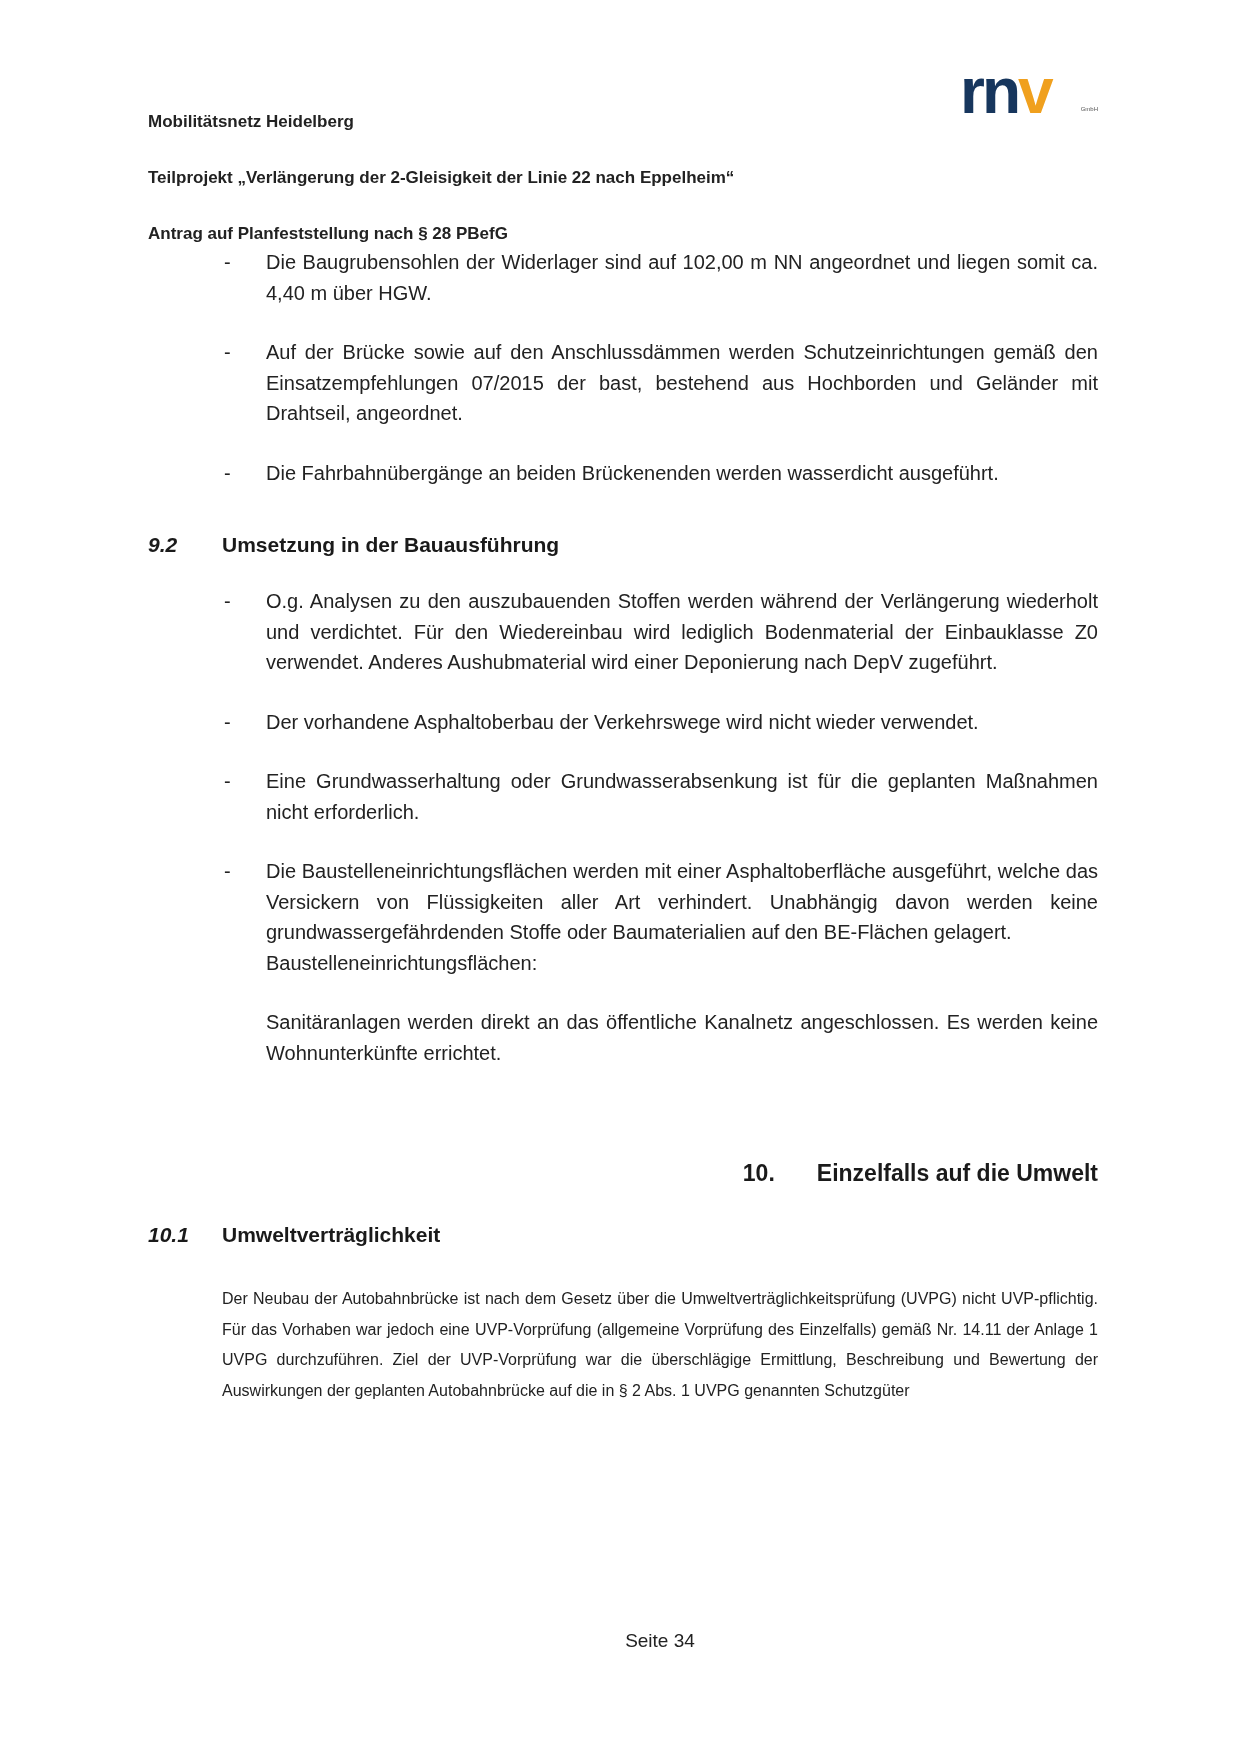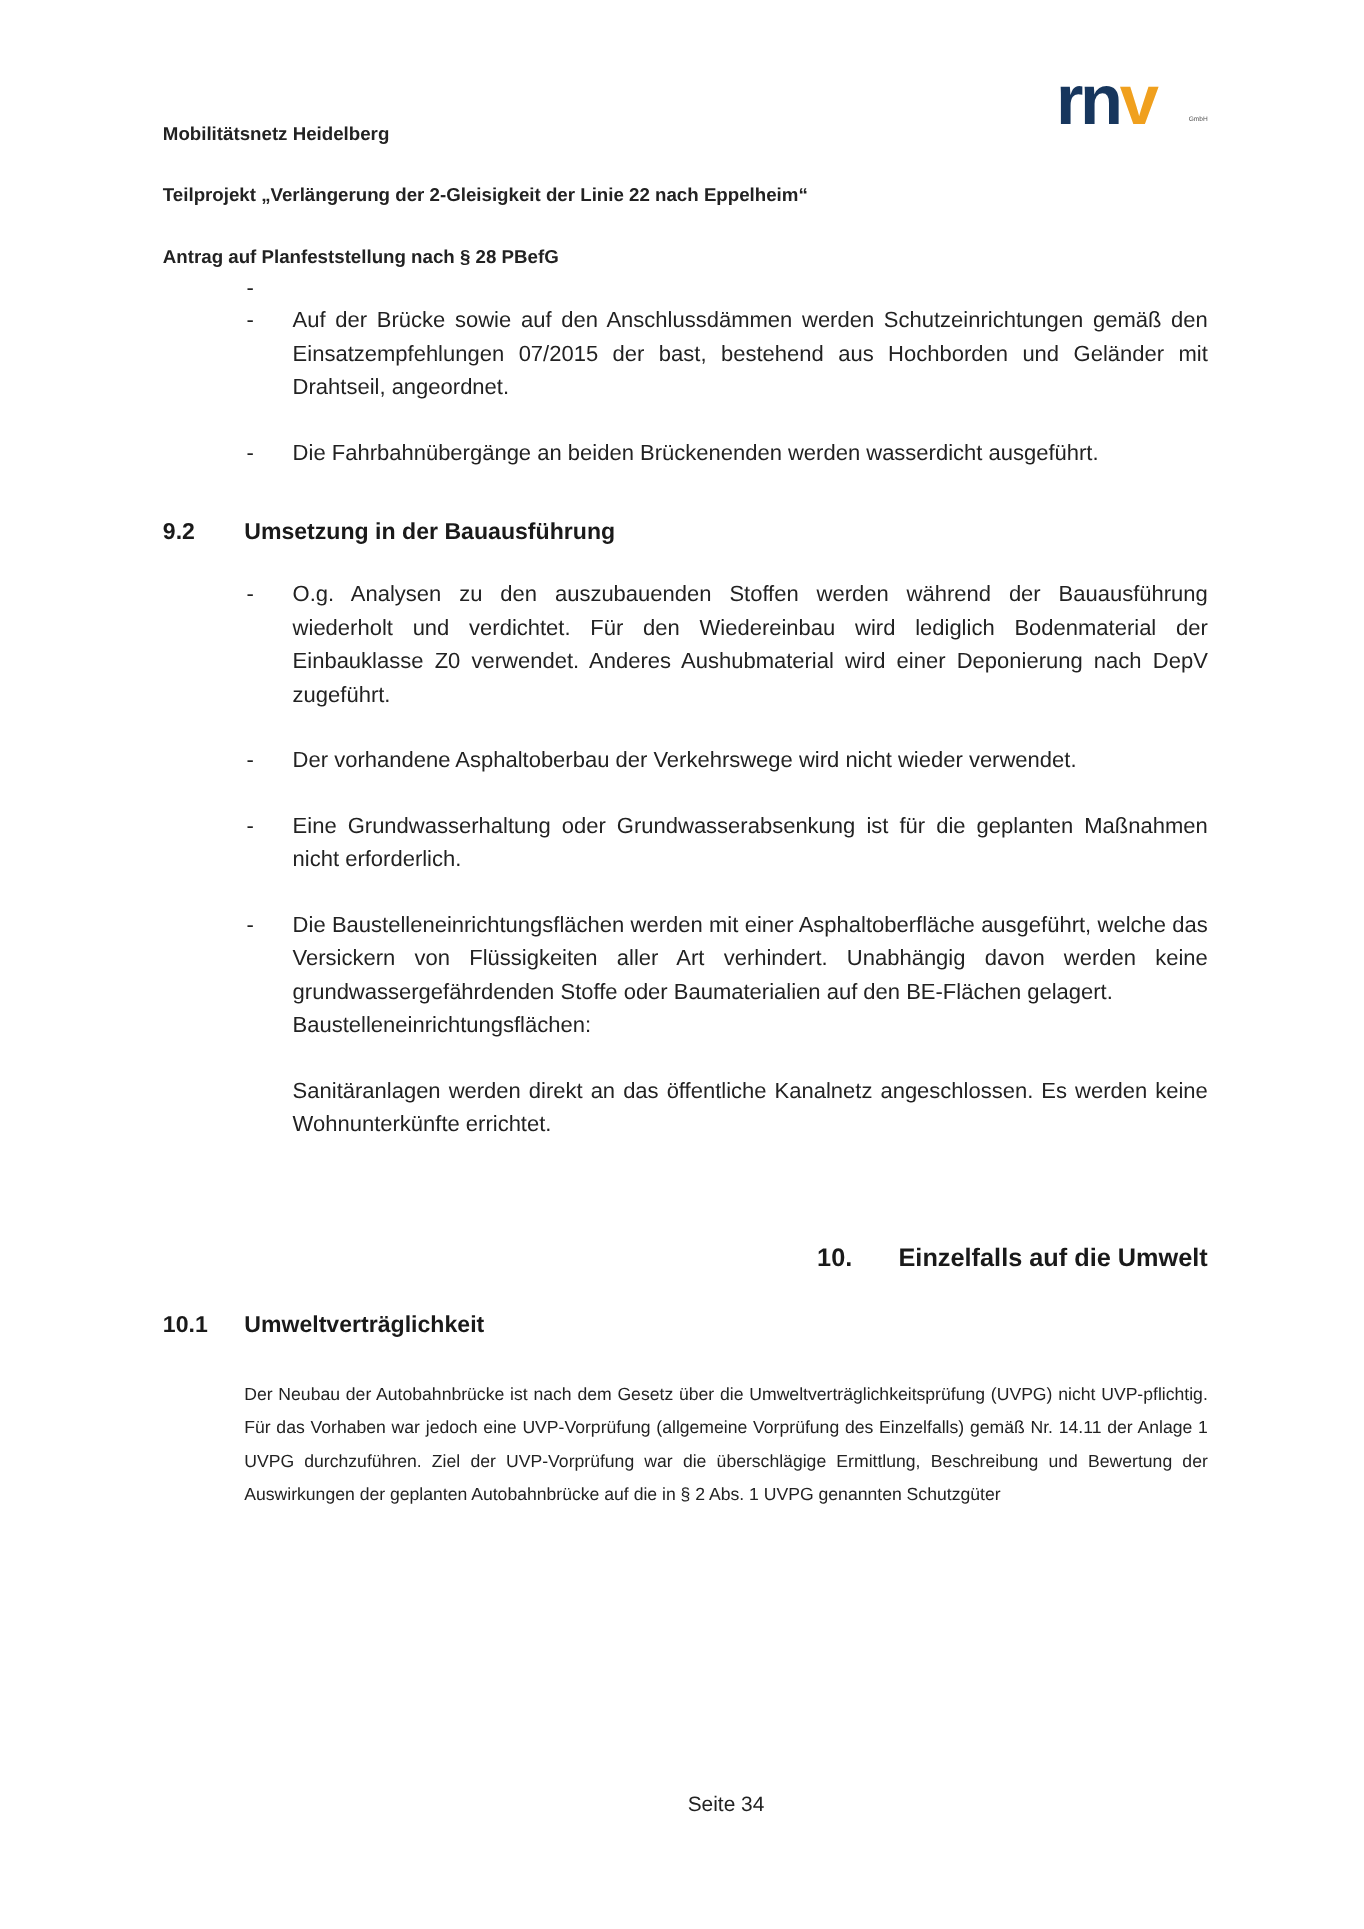--- a/index.html
+++ b/index.html
@@ -10,21 +10,21 @@
     .logo { position: absolute; left: 960px; top: 66px; width: 140px; height: 50px; }
     .logo .r, .logo .n { font-family: "Liberation Sans", sans-serif; font-weight: bold; color: #17365d; font-size: 64px; line-height: 50px; letter-spacing: -3px; }
     .logo .v { font-family: "Liberation Sans", sans-serif; font-weight: bold; color: #f0a01e; font-size: 64px; line-height: 50px; }
     .logo .gmbh { font-size: 6px; color: #555; position: absolute; right: 2px; bottom: 4px; }
     .content { position: absolute; left: 148px; top: 247px; width: 950px; }
     .bullet { position: relative; padding-left: 118px; font-size: 20px; line-height: 30.5px; text-align: justify; color: #222; }
     .bullet .dash { position: absolute; left: 76px; top: 0; }
     .bullet p { margin: 0; }
     .gap-l { height: 29px; }
     .h2 { display: flex; font-weight: bold; font-size: 21px; line-height: 30px; color: #1a1a1a; }
-    .h2 .num { width: 74px; }
+    .h2 .num { width: 74px; font-style: italic; }
     .h1 { display: flex; font-weight: bold; font-size: 23px; line-height: 30px; color: #1a1a1a; justify-content: flex-end; }
     .h1 .num { width: 74px; }
     .para { padding-left: 74px; font-size: 16px; line-height: 30.5px; text-align: justify; color: #222; }
     .footer { position: absolute; top: 1630px; left: 0; width: 1320px; text-align: center; font-size: 19px; color: #222; }
   </style>
 </head>
 <body>
 
 <div class="header">
   <div class="header-line">Mobilitätsnetz Heidelberg</div>
@@ -34,20 +34,21 @@
 
 <div class="logo">
   <span class="r">r</span><span class="n">n</span><span class="v">v</span>
   <span class="gmbh">GmbH</span>
 </div>
 
 <div class="content">
 
   <div class="bullet">
     <span class="dash">-</span>
+    <p>Die Baugrubensohlen der Widerlager sind auf 102,00 m NN angeordnet und liegen somit ca. 4,40 m über HGW.</p>
   </div>
   <div class="gap-l"></div>
   <div class="bullet">
     <span class="dash">-</span>
     <p>Auf der Brücke sowie auf den Anschlussdämmen werden Schutzeinrichtungen gemäß den Einsatzempfehlungen 07/2015 der bast, bestehend aus Hochborden und Geländer mit Drahtseil, angeordnet.</p>
   </div>
   <div class="gap-l"></div>
   <div class="bullet">
     <span class="dash">-</span>
     <p>Die Fahrbahnübergänge an beiden Brückenenden werden wasserdicht ausgeführt.</p>
@@ -55,21 +56,21 @@
 
   <div style="height:42px"></div>
   <div class="h2">
     <span class="num">9.2</span>
     <span>Umsetzung in der Bauausführung</span>
   </div>
   <div style="height:26px"></div>
 
   <div class="bullet">
     <span class="dash">-</span>
-    <p>O.g. Analysen zu den auszubauenden Stoffen werden während der Bauausführung wiederholt und verdichtet. Für den Wiedereinbau wird lediglich Bodenmaterial der Einbauklasse Z0 verwendet. Anderes Aushubmaterial wird einer Deponierung nach DepV zugeführt.</p>
+    <p>O.g. Analysen zu den auszubauenden Stoffen werden während der Verlängerung wiederholt und verdichtet. Für den Wiedereinbau wird lediglich Bodenmaterial der Einbauklasse Z0 verwendet. Anderes Aushubmaterial wird einer Deponierung nach DepV zugeführt.</p>
   </div>
   <div class="gap-l"></div>
   <div class="bullet">
     <span class="dash">-</span>
     <p>Der vorhandene Asphaltoberbau der Verkehrswege wird nicht wieder verwendet.</p>
   </div>
   <div class="gap-l"></div>
   <div class="bullet">
     <span class="dash">-</span>
     <p>Eine Grundwasserhaltung oder Grundwasserabsenkung ist für die geplanten Maßnahmen nicht erforderlich.</p>

